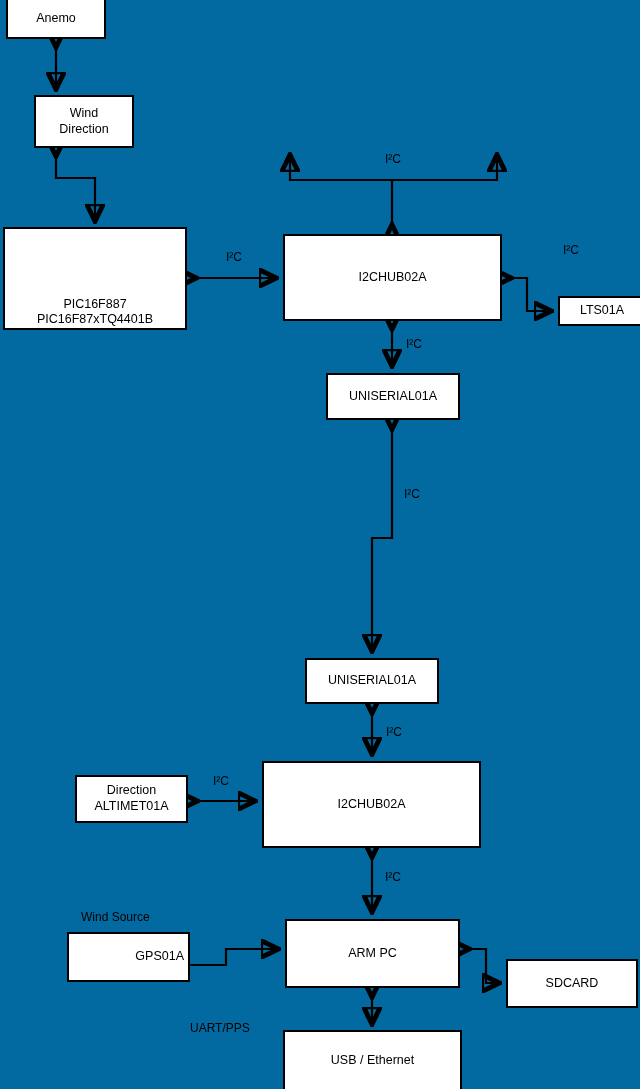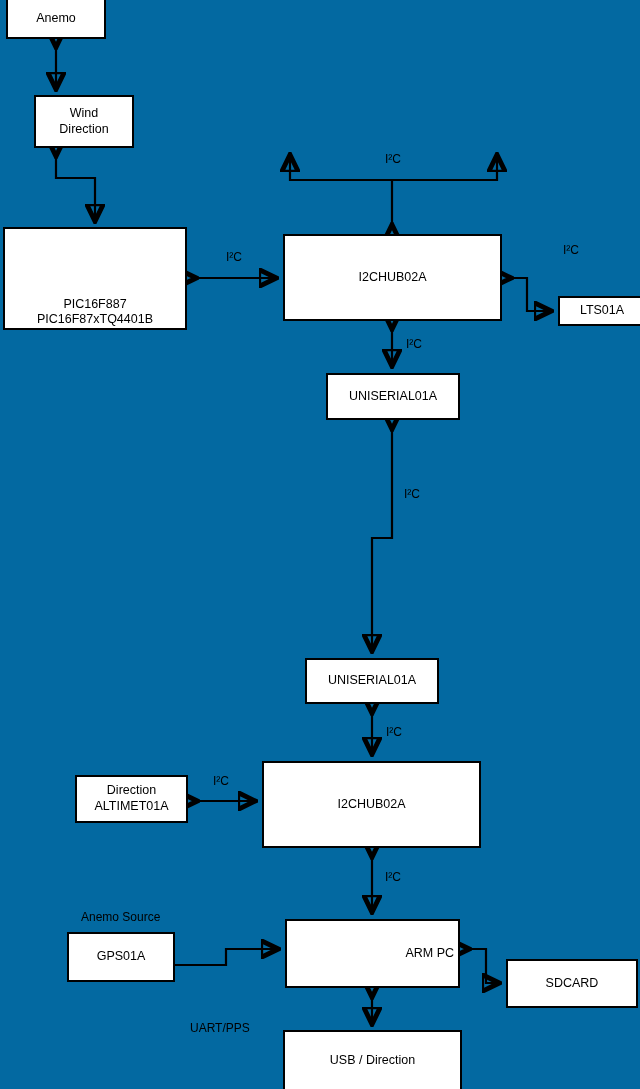--- a/index.html
+++ b/index.html
@@ -134,49 +134,49 @@
 
   <div class="node" style="left:262px; top:761px; width:219px; height:87px;">
     <span class="node-label">I2CHUB02A</span>
   </div>
 
   <div class="node" style="left:75px; top:775px; width:113px; height:48px;">
     <span class="node-label">Direction
 ALTIMET01A</span>
   </div>
 
-  <div class="node" style="left:67px; top:932px; width:108px; height:50px;">
+  <div class="node" style="left:67px; top:932px; width:123px; height:50px;justify-content:flex-end;">
     <span class="node-label">GPS01A</span>
   </div>
 
-  <div class="node" style="left:285px; top:919px; width:175px; height:69px;justify-content:flex-end;">
+  <div class="node" style="left:285px; top:919px; width:175px; height:69px;">
     <span class="node-label">ARM PC</span>
   </div>
 
   <div class="node" style="left:506px; top:959px; width:132px; height:49px;">
     <span class="node-label">SDCARD</span>
   </div>
 
   <div class="node" style="left:283px; top:1030px; width:179px; height:61px;">
-    <span class="node-label">USB / Direction</span>
+    <span class="node-label">USB / Ethernet</span>
   </div>
 
   <span class="caption" style="left:226px; top:250px;">I²C</span>
 
   <span class="caption" style="left:385px; top:152px;">I²C</span>
 
   <span class="caption" style="left:563px; top:243px;">I²C</span>
 
   <span class="caption" style="left:406px; top:337px;">I²C</span>
 
   <span class="caption" style="left:404px; top:487px;">I²C</span>
 
   <span class="caption" style="left:386px; top:725px;">I²C</span>
 
   <span class="caption" style="left:213px; top:774px;">I²C</span>
 
   <span class="caption" style="left:385px; top:870px;">I²C</span>
 
-  <span class="caption" style="left:81px; top:910px;">Anemo Source</span>
+  <span class="caption" style="left:81px; top:910px;">Wind Source</span>
 
   <span class="caption" style="left:190px; top:1021px;">UART/PPS</span>
 
 </div>
 
 </body></html>

